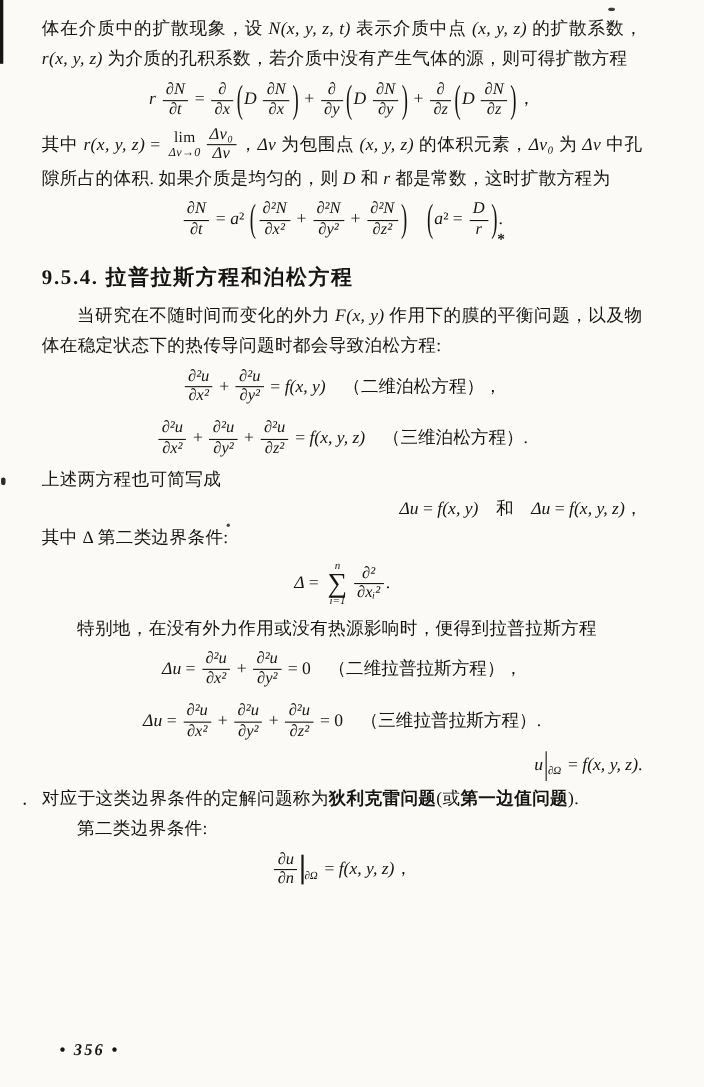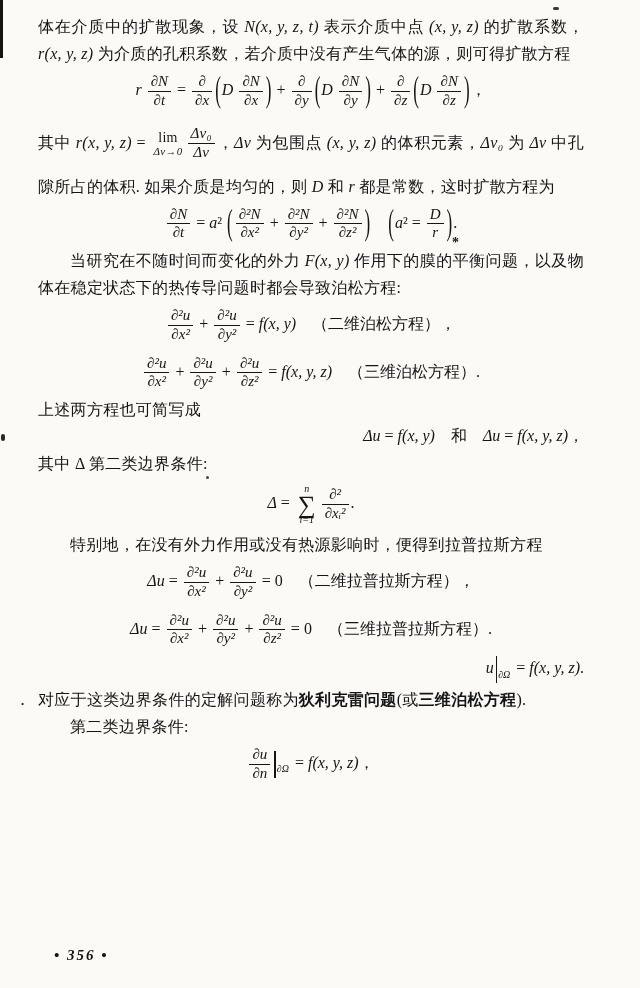--- a/index.html
+++ b/index.html
@@ -42,21 +42,21 @@
     display:inline-block;vertical-align:middle;
     text-align:center;margin:0 2px;font-style:italic;
   }
   .fn{display:block;border-bottom:1.4px solid #151515;padding:0 3px 1px 3px;line-height:1.05;font-size:15px;}
   .fd{display:block;padding:1px 3px 0 3px;line-height:1.05;font-size:15px;}
   .bigp{
     display:inline-block;vertical-align:middle;
     font-size:17px;transform:scaleY(2.1);
     margin:0 1px;font-style:normal;font-weight:400;
   }
-  .limstack{display:inline-block;vertical-align:middle;text-align:center;margin:16px 3px;}
+  .limstack{display:inline-block;vertical-align:middle;text-align:center;margin:4px 3px;}
   .limstack .st-top{display:block;font-size:14px;line-height:1;}
   .limstack .st-bot{display:block;font-size:11px;line-height:1.1;font-style:italic;}
   .sumstack{display:inline-block;vertical-align:middle;text-align:center;margin:0 4px;}
   .sumstack .st-top{display:block;font-size:10px;line-height:1;font-style:italic;}
   .sumstack .st-mid{display:block;font-size:25px;line-height:0.85;}
   .sumstack .st-bot{display:block;font-size:10px;line-height:1;font-style:italic;}
   .vbar{display:inline-block;width:1.4px;height:27px;background:#151515;vertical-align:middle;margin-left:2px;}
   .subt{font-size:10px;vertical-align:sub;font-style:italic;margin:0 2px 0 1px;}
   
   .eq-star{position:absolute;left:414px;bottom:-5px;font-size:14px;font-weight:bold;}
@@ -84,20 +84,21 @@
 
   <div class="eq"><span class="mv">r </span><span class="frac"><span class="fn">∂N</span><span class="fd">∂t</span></span> = <span class="frac"><span class="fn">∂</span><span class="fd">∂x</span></span><span class="bigp">(</span><span class="mv">D </span><span class="frac"><span class="fn">∂N</span><span class="fd">∂x</span></span><span class="bigp">)</span> + <span class="frac"><span class="fn">∂</span><span class="fd">∂y</span></span><span class="bigp">(</span><span class="mv">D </span><span class="frac"><span class="fn">∂N</span><span class="fd">∂y</span></span><span class="bigp">)</span> + <span class="frac"><span class="fn">∂</span><span class="fd">∂z</span></span><span class="bigp">(</span><span class="mv">D </span><span class="frac"><span class="fn">∂N</span><span class="fd">∂z</span></span><span class="bigp">)</span>，</div>
 
   <p class="para">其中 <span class="mv">r(x, y, z)</span> = <span class="limstack"><span class="st-top">lim</span><span class="st-bot">Δv→0</span></span><span class="frac"><span class="fn">Δv₀</span><span class="fd">Δv</span></span>，<span class="mv">Δv</span> 为包围点 <span class="mv">(x, y, z)</span> 的体积元素，<span class="mv">Δv₀</span> 为 <span class="mv">Δv</span> 中孔隙所占的体积. 如果介质是均匀的，则 <span class="mv">D</span> 和 <span class="mv">r</span> 都是常数，这时扩散方程为</p>
 
   <div class="eq">
     <span><span class="frac"><span class="fn">∂N</span><span class="fd">∂t</span></span> = <span class="mv">a</span>² <span class="bigp">(</span><span class="frac"><span class="fn">∂²N</span><span class="fd">∂x²</span></span> + <span class="frac"><span class="fn">∂²N</span><span class="fd">∂y²</span></span> + <span class="frac"><span class="fn">∂²N</span><span class="fd">∂z²</span></span><span class="bigp">)</span>　<span class="bigp">(</span><span class="mv">a</span>² = <span class="frac"><span class="fn">D</span><span class="fd">r</span></span><span class="bigp">)</span>.</span>
     <span class="eq-star">*</span>
   </div>
 
+  <h2 class="heading">9.5.4. 拉普拉斯方程和泊松方程</h2>
 
   <p class="para ind">当研究在不随时间而变化的外力 <span class="mv">F(x, y)</span> 作用下的膜的平衡问题，以及物体在稳定状态下的热传导问题时都会导致泊松方程:</p>
 
   <div class="eq"><span class="frac"><span class="fn">∂²u</span><span class="fd">∂x²</span></span> + <span class="frac"><span class="fn">∂²u</span><span class="fd">∂y²</span></span> = <span class="mv">f(x, y)</span>　（二维泊松方程），</div>
 
   <div class="eq"><span class="frac"><span class="fn">∂²u</span><span class="fd">∂x²</span></span> + <span class="frac"><span class="fn">∂²u</span><span class="fd">∂y²</span></span> + <span class="frac"><span class="fn">∂²u</span><span class="fd">∂z²</span></span> = <span class="mv">f(x, y, z)</span>　（三维泊松方程）.</div>
 
   <p class="para">上述两方程也可简写成</p>
 
   <div class="eq eq-tight"><span class="mv">Δu</span> = <span class="mv">f(x, y)</span>　和　<span class="mv">Δu</span> = <span class="mv">f(x, y, z)</span>，</div>
@@ -112,21 +113,21 @@
 
   <div class="eq"><span class="mv">Δu</span> = <span class="frac"><span class="fn">∂²u</span><span class="fd">∂x²</span></span> + <span class="frac"><span class="fn">∂²u</span><span class="fd">∂y²</span></span> + <span class="frac"><span class="fn">∂²u</span><span class="fd">∂z²</span></span> = 0　（三维拉普拉斯方程）.</div>
 
 
 
 
   <div class="eq eq-tight"><span class="mv">u</span><span class="vbar"></span><span class="subt">∂Ω</span> = <span class="mv">f(x, y, z)</span>.</div>
 
   <p class="para rel">
     <span class="mmark">•</span>
-    <span>对应于这类边界条件的定解问题称为<span class="bold">狄利克雷问题</span>(或<span class="bold">三维泊松方程</span>).</span>
+    <span>对应于这类边界条件的定解问题称为<span class="bold">狄利克雷问题</span>(或<span class="bold">第一边值问题</span>).</span>
   </p>
 
   <p class="para ind">第二类边界条件:</p>
 
   <div class="eq"><span class="frac"><span class="fn">∂u</span><span class="fd">∂n</span></span><span class="vbar"></span><span class="subt">∂Ω</span> = <span class="mv">f(x, y, z)</span>，</div>
 
   <div class="pagenum">• 356 •</div>
 
 </div>
 

